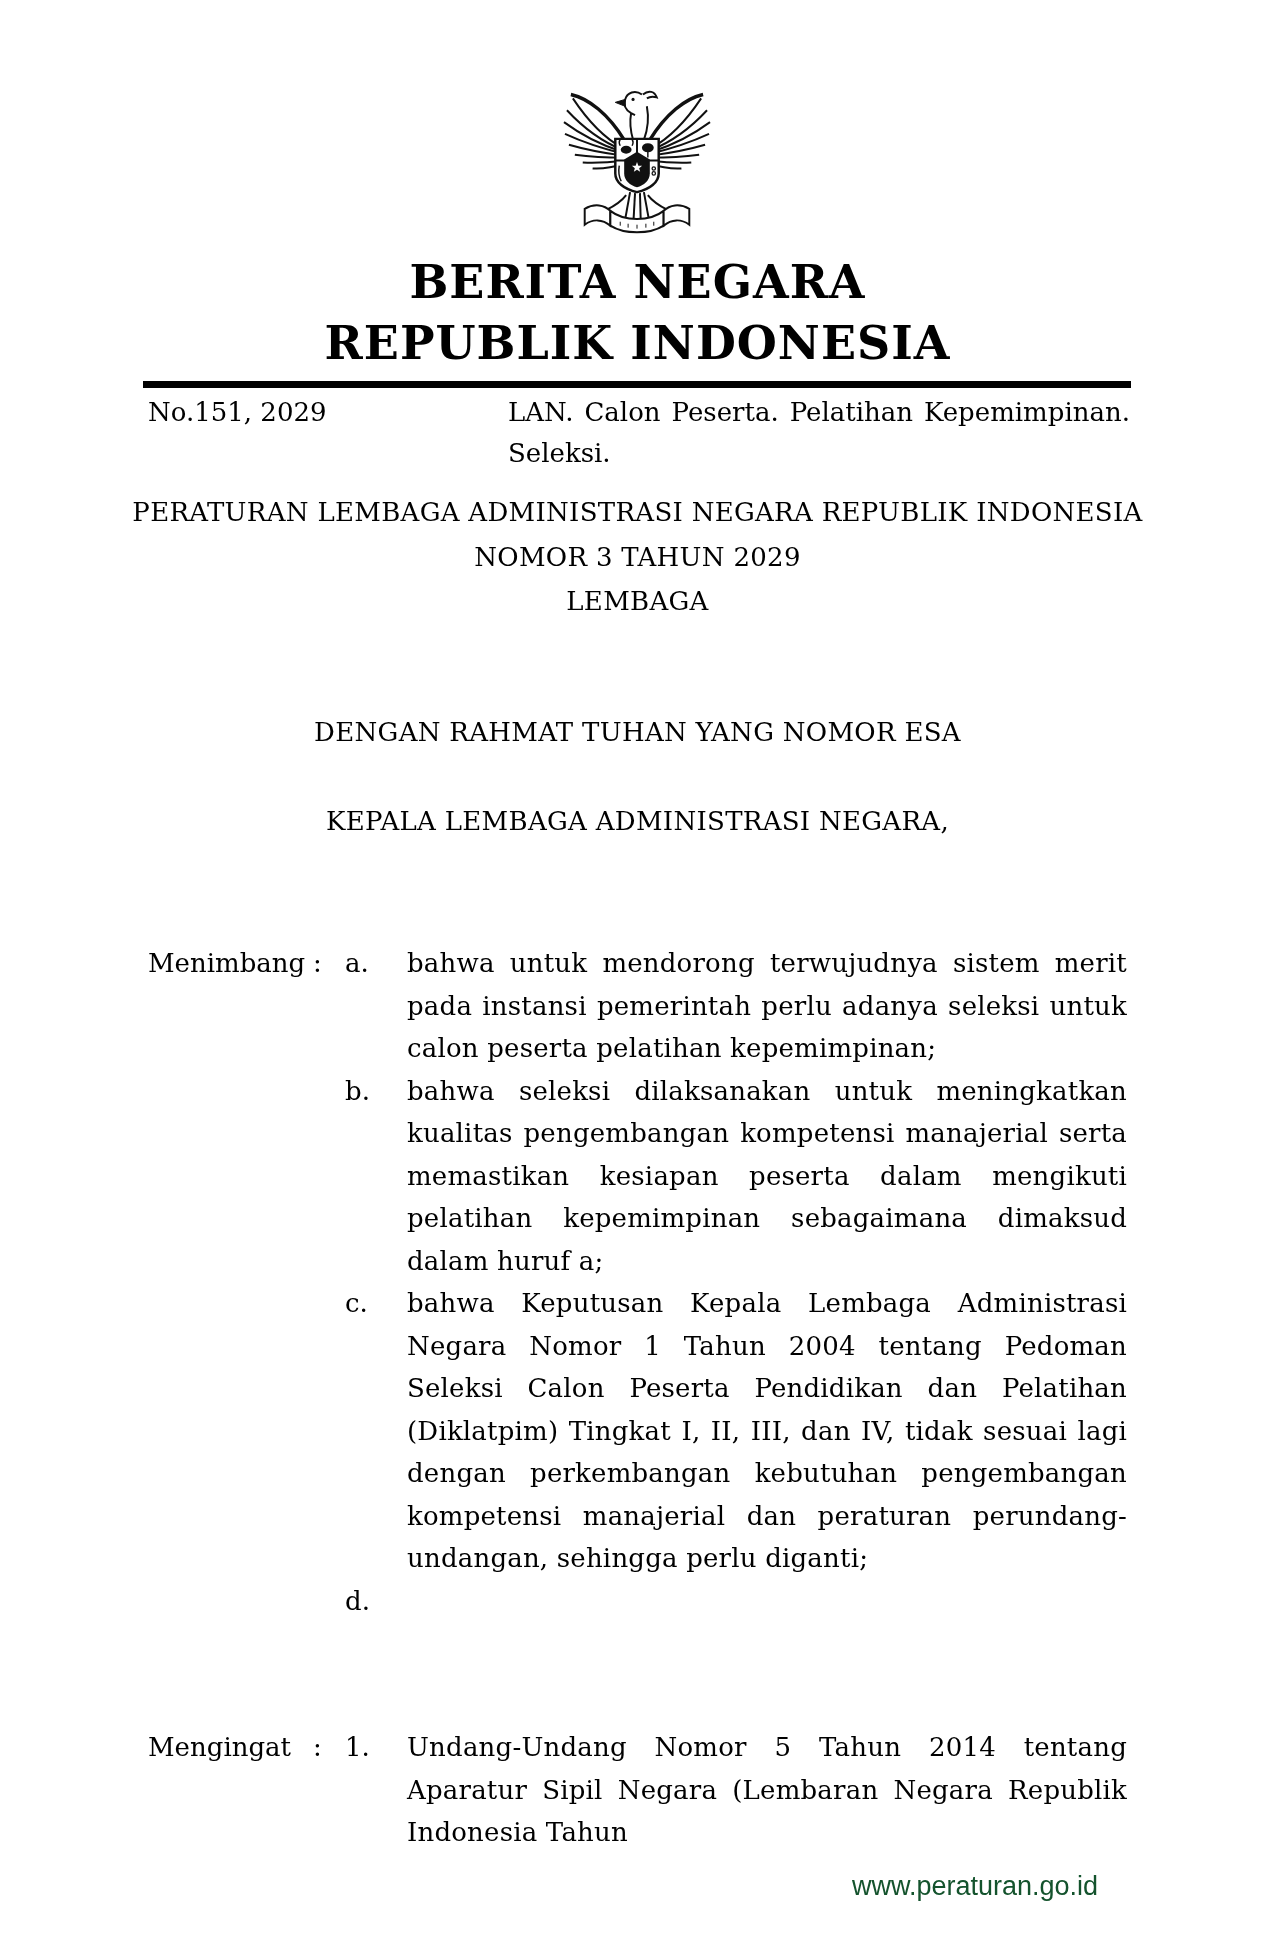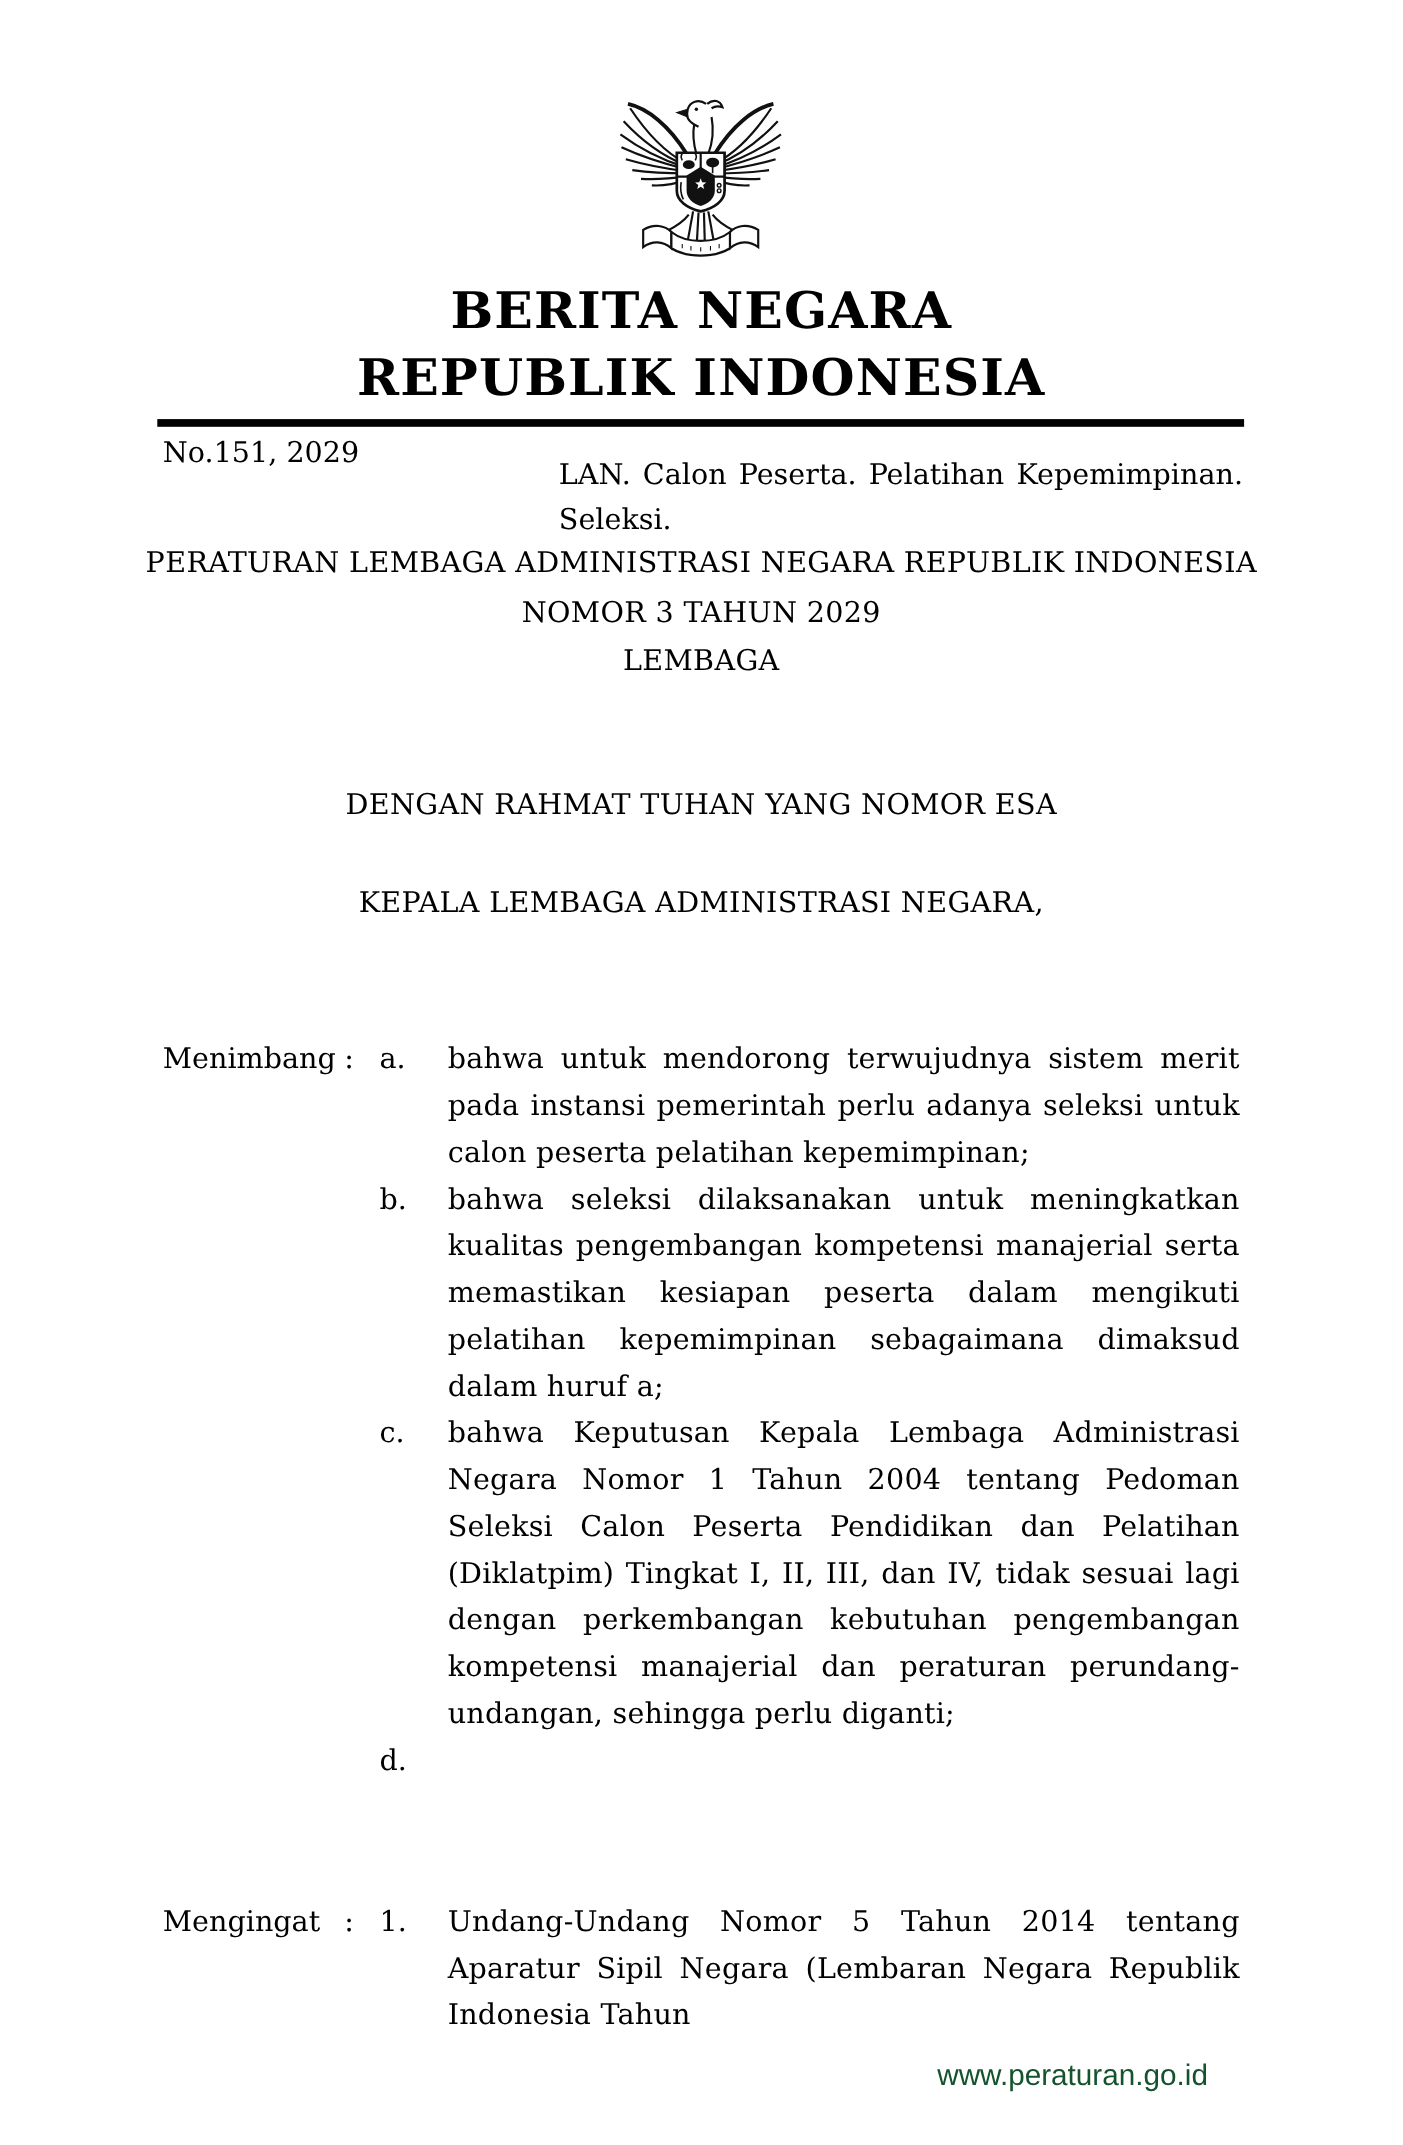--- a/index.html
+++ b/index.html
@@ -27,21 +27,20 @@
     left:143px; top:381px; width:988px; height:7px;
     background:#000000;
   }
   .gazette-no{
     left:148px; top:392px; font-size:26px; line-height:41px; white-space:nowrap;
   }
   .gazette-subject{
     left:508px; top:392px; width:622px;
     font-size:26px; line-height:41px;
     text-align:justify;
-    margin-top:20px;
   }
   .title-block{
     left:0; top:490px; width:1275px; text-align:center;
     font-size:26px; line-height:44.5px; letter-spacing:0.3px;
   }
   .list-block{
     left:148px; width:979px;
     font-size:26px; line-height:42.5px;
   }
   .list-row{

